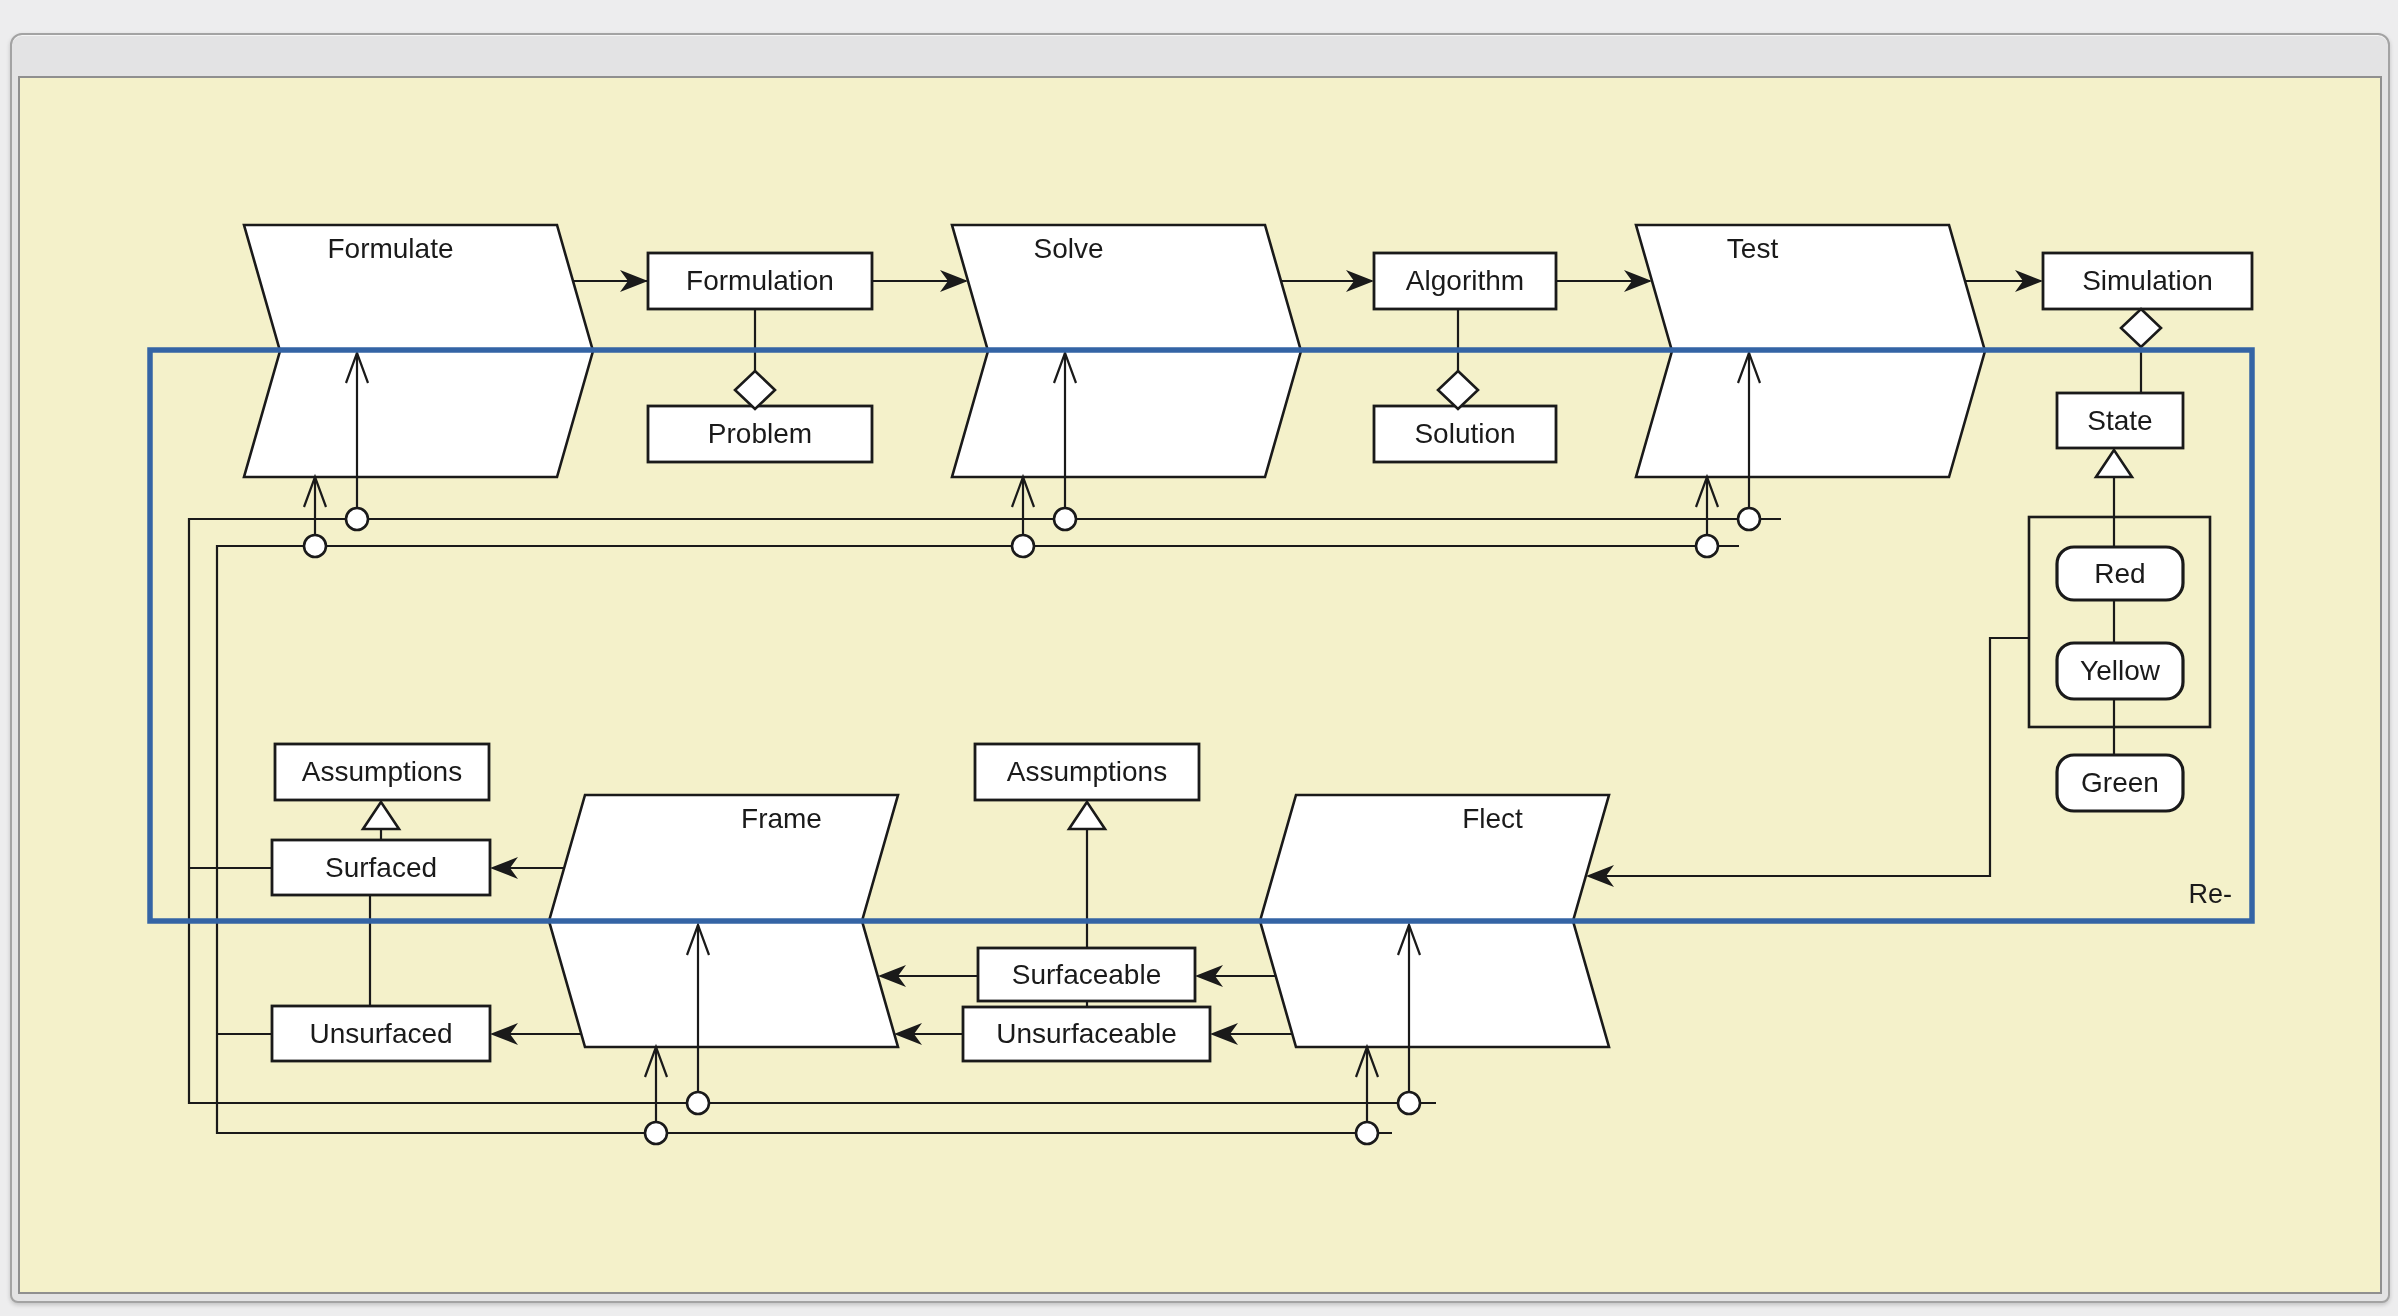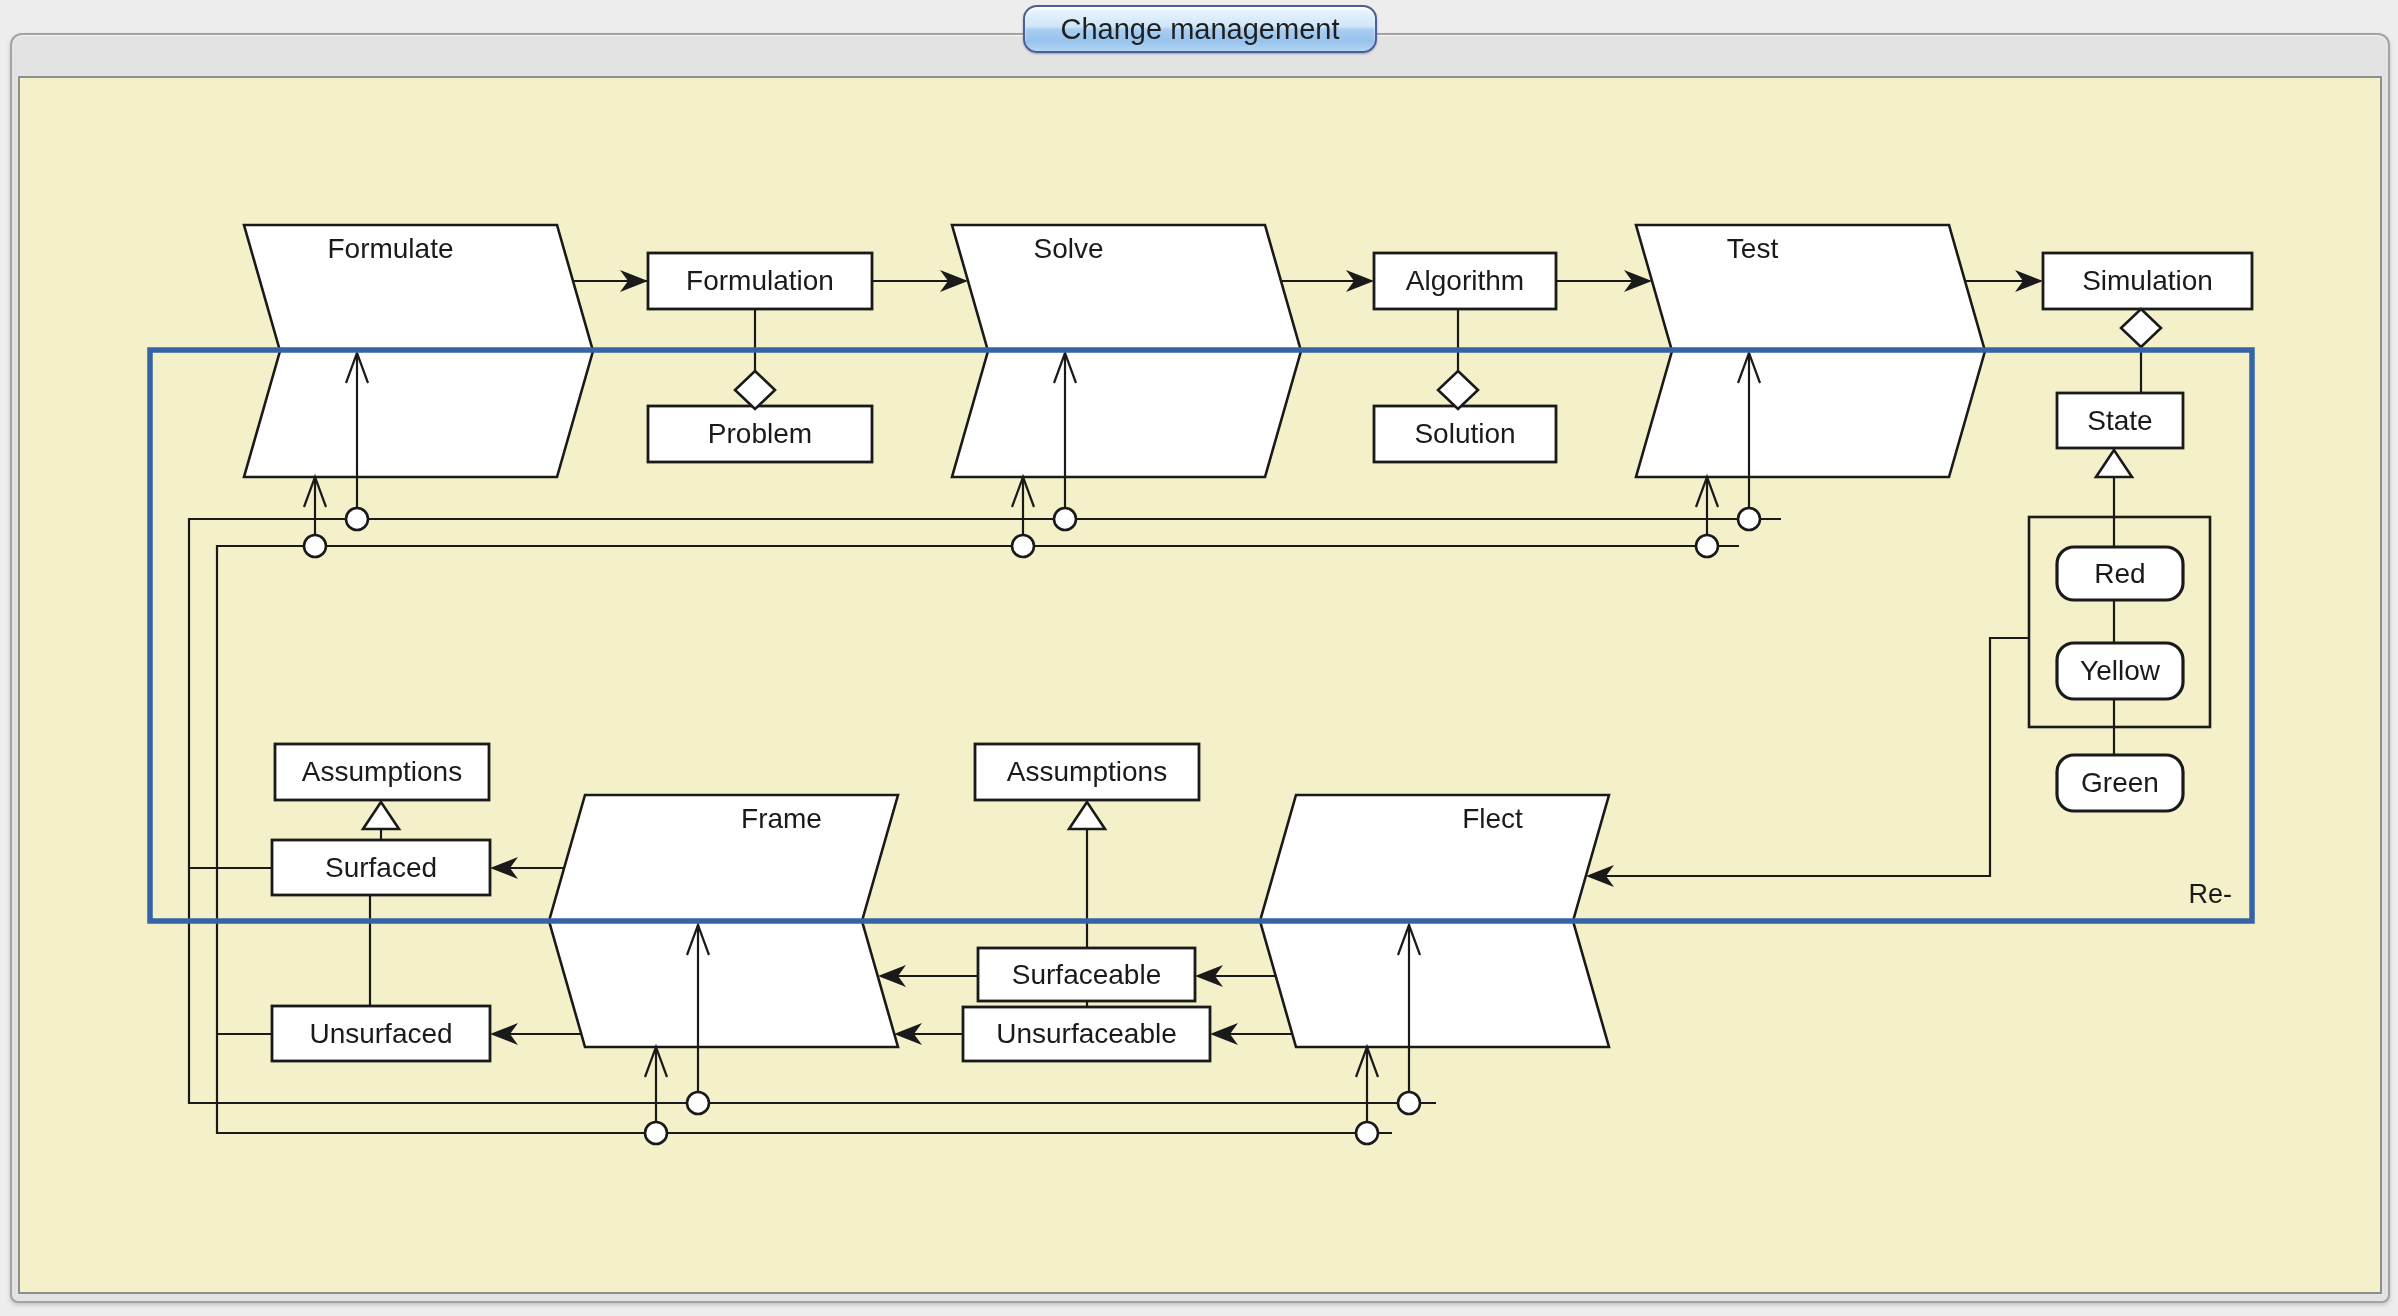--- a/index.html
+++ b/index.html
@@ -135,14 +135,13 @@
       <circle cx="1023" cy="546" r="11" fill="#ffffff" stroke="#1a1a1a" stroke-width="2.6"></circle>
       <circle cx="1749" cy="519" r="11" fill="#ffffff" stroke="#1a1a1a" stroke-width="2.6"></circle>
       <circle cx="1707" cy="546" r="11" fill="#ffffff" stroke="#1a1a1a" stroke-width="2.6"></circle>
       <circle cx="698" cy="1103" r="11" fill="#ffffff" stroke="#1a1a1a" stroke-width="2.6"></circle>
       <circle cx="656" cy="1133" r="11" fill="#ffffff" stroke="#1a1a1a" stroke-width="2.6"></circle>
       <circle cx="1409" cy="1103" r="11" fill="#ffffff" stroke="#1a1a1a" stroke-width="2.6"></circle>
       <circle cx="1367" cy="1133" r="11" fill="#ffffff" stroke="#1a1a1a" stroke-width="2.6"></circle>
       <rect x="150" y="350" width="2102" height="571" fill="none" stroke="#3464a5" stroke-width="5.5"></rect>
       <text x="2232" y="896" font-size="27" fill="#1a1a1a" text-anchor="end" dominant-baseline="middle" font-family="&quot;Liberation Sans&quot;, sans-serif">Re-</text>
     </svg>
-  <div id="tab">Change management</div>
 </div>
 
 </body></html>

